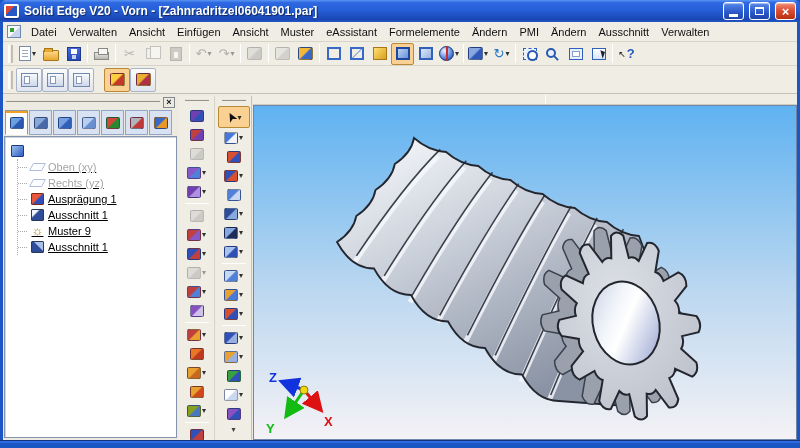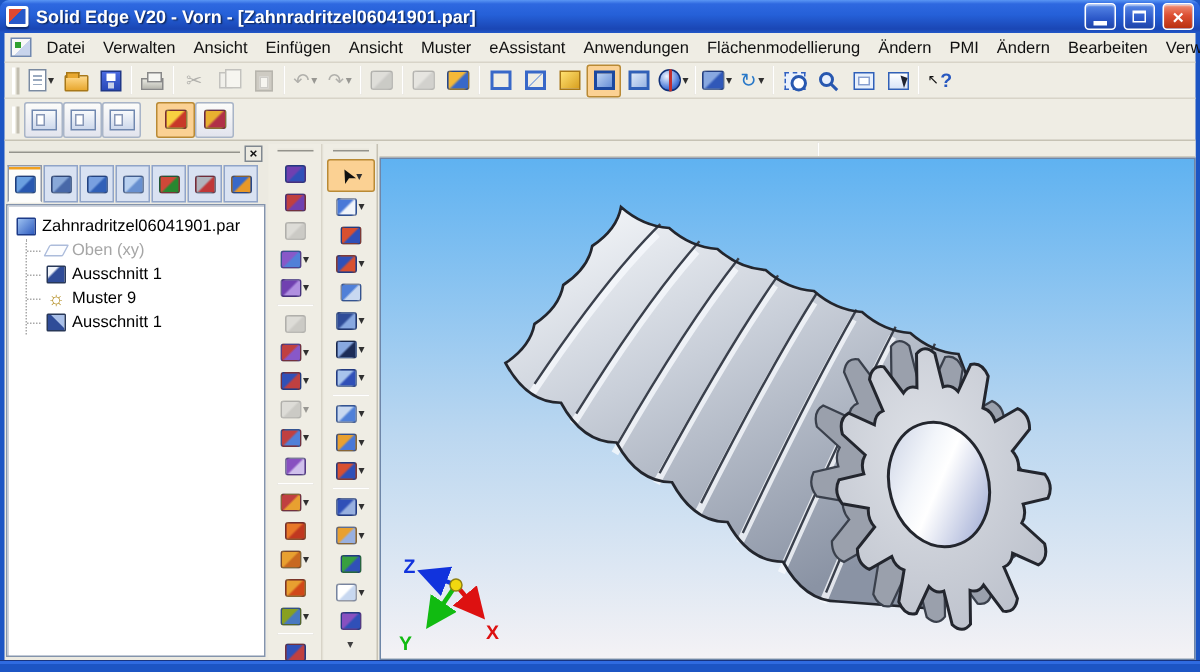--- a/index.html
+++ b/index.html
@@ -94,21 +94,21 @@
   .hgripline { flex:1; height:5px; border-top:2px ridge #E8E6DC; }
   #edgebar-close { width:12px; height:11px; border:1px solid #808890; background:#ECEAE1; font-size:9px; font-weight:bold; line-height:1;
     display:flex; align-items:center; justify-content:center; color:#101010; flex:none;}
   #edgebar-tabs { height:26px; display:flex; gap:1px; padding:1px 1px 0 1px; }
   .etab { width:23px; height:25px; background:#D9E2F2; border:1px solid #90A4C8; display:flex; align-items:center; justify-content:center; }
   .etab.active { background:#FDFDFB; border-color:#9098A8; border-bottom-color:#FDFDFB; box-shadow:inset 0 2px 0 #F0A020; }
   .etab .tile { width:14px; height:12px; }
   #tree { flex:1; margin-top:1px; background:#fff; border:1px solid #8494AC; box-shadow:inset 1px 1px 0 #D0D4DC;
     font-size:11px; padding:6px 3px 3px 6px; overflow:hidden; }
   .trow { display:flex; align-items:center; height:16px; gap:4px; white-space:nowrap; }
-  .kids { margin-left:6px; border-left:1px dotted #A8A8A8; padding-left:0; }
+  .kids { margin-left:6px; border-left:1px dotted #A8A8A8; padding-left:0;text-decoration:underline; }
   .tdash { width:9px; height:0; border-top:1px dotted #A8A8A8; flex:none; }
   .ti { width:13px; height:12px; flex:none; border-radius:1px; }
   .ti-part { background:linear-gradient(135deg,#9CC0F0,#2F5CC0); border:1px solid #1C3A88; }
   .ti-plane { height:8px; transform:skewX(-28deg); background:#FBFDFF; border:1px solid #8AA0CC; }
   .ti-prot { background:linear-gradient(135deg,#E85838 45%,#3050B8 55%); border:1px solid #802818; }
   .ti-cut { background:linear-gradient(135deg,#F0F4FA 30%,#2F4C98 40%); border:1px solid #283858; }
   .ti-cut2 { background:linear-gradient(45deg,#2F4C98 55%,#AAC0E8 60%); border:1px solid #283858; }
   .ti-pattern { border:none; color:#B08818; font-size:13px; line-height:12px; width:13px; text-align:center; }
   .muted { color:#A6A6A6; }
 
@@ -156,26 +156,25 @@
   <div id="menubar">
     <div id="menu-appicon"></div>
     <div id="menubar-items" style="display: flex;">
         <span class="menu-item">Datei</span>
         <span class="menu-item">Verwalten</span>
         <span class="menu-item">Ansicht</span>
         <span class="menu-item">Einfügen</span>
         <span class="menu-item">Ansicht</span>
         <span class="menu-item">Muster</span>
         <span class="menu-item">eAssistant</span>
-        <span class="menu-item">Anwendungen</span>
-        <span class="menu-item">Flächenmodellierung</span>
+        <span class="menu-item">Formelemente</span>
         <span class="menu-item">Ändern</span>
         <span class="menu-item">PMI</span>
         <span class="menu-item">Ändern</span>
-        <span class="menu-item">Bearbeiten</span>
+        <span class="menu-item">Ausschnitt</span>
         <span class="menu-item">Verwalten</span>
       </div>
     <div id="menubar-spacer"></div>
 
   </div>
 
   <div id="toolbar-main">
       <span class="grip"></span>
       <div class="tbtn">
         <span class="ic ic-page"></span>
@@ -317,27 +316,36 @@
           <div class="etab">
             <span class="tile" style="background: linear-gradient(135deg, rgb(176, 180, 188) 45%, rgb(192, 56, 56) 55%);"></span>
           </div>
           <div class="etab">
             <span class="tile" style="background: linear-gradient(135deg, rgb(56, 104, 200) 45%, rgb(232, 152, 40) 55%);"></span>
           </div>
         </div>
       <div id="tree">
           <div class="trow">
             <span class="ti ti-part"></span>
-            <span>Zahnradritzel06041901.par</span>
           </div>
           <div class="kids">
             <div class="trow">
               <span class="tdash"></span>
               <span class="ti ti-plane" style="opacity: 0.7;"></span>
               <span class="muted">Oben (xy)</span>
+            </div>
+            <div class="trow">
+              <span class="tdash"></span>
+              <span class="ti ti-plane" style="opacity: 0.7;"></span>
+              <span class="muted">Rechts (yz)</span>
+            </div>
+            <div class="trow">
+              <span class="tdash"></span>
+              <span class="ti ti-prot"></span>
+              <span>Ausprägung 1</span>
             </div>
             <div class="trow">
               <span class="tdash"></span>
               <span class="ti ti-cut"></span>
               <span>Ausschnitt 1</span>
             </div>
             <div class="trow">
               <span class="tdash"></span>
               <span class="ti ti-pattern">☼</span>
               <span>Muster 9</span>

